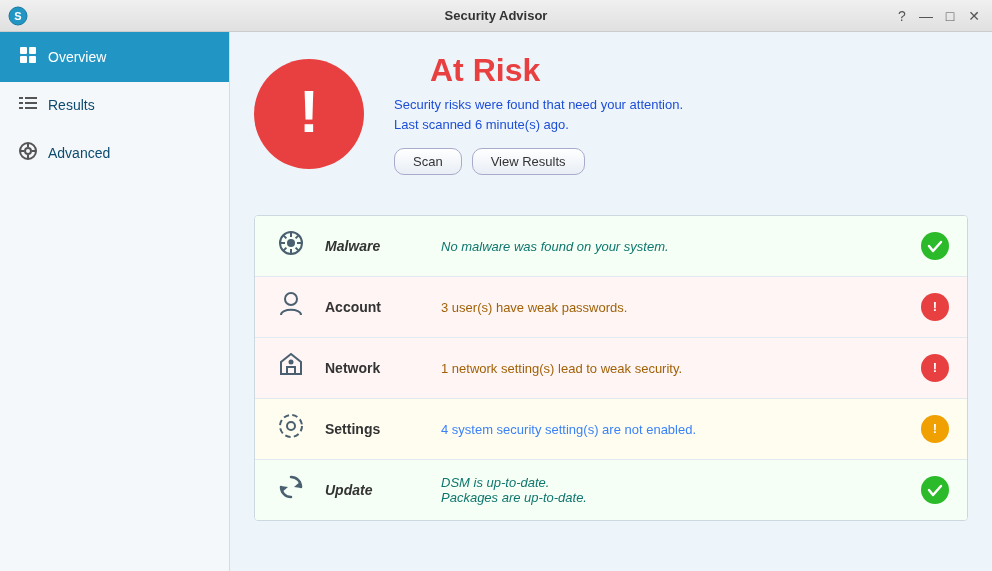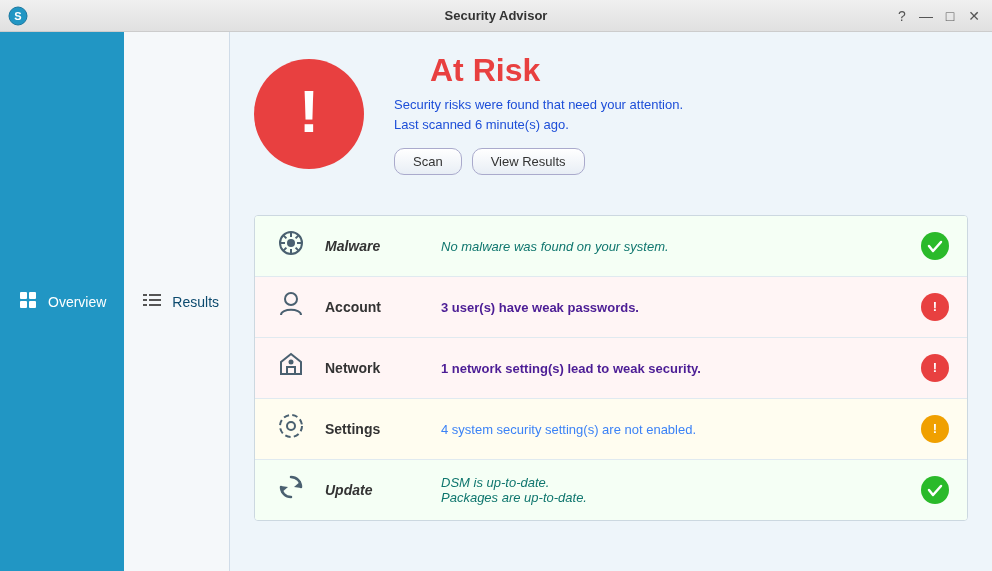--- a/index.html
+++ b/index.html
@@ -60,20 +60,21 @@
       flex: 1;
       overflow: hidden;
     }
 
     
     .sidebar {
       width: 230px;
       background: #f5f8fa;
       border-right: 1px solid #d0dce8;
       display: flex;
+      flex-direction: column;
       flex-shrink: 0;
     }
     .sidebar-item {
       display: flex;
       align-items: center;
       gap: 10px;
       padding: 14px 18px;
       cursor: pointer;
       font-size: 14px;
       color: #0c4a6e;
@@ -182,21 +183,21 @@
       width: 100px;
       font-size: 14px;
       font-weight: 700;
       color: #333;
     }
     .item-status {
       flex: 1;
       font-size: 13px;
     }
     .item-status.ok-text { color: #0f766e; }
-    .item-status.warn-text { color: #4c1d95; font-weight: bold; }
+    .item-status.warn-text { color: #a16207; }
     .item-status.caution-text { color: #3b82f6; }
     .item-result-icon {
       width: 28px;
       height: 28px;
       border-radius: 50%;
       display: flex;
       align-items: center;
       justify-content: center;
       font-size: 16px;
       flex-shrink: 0;

